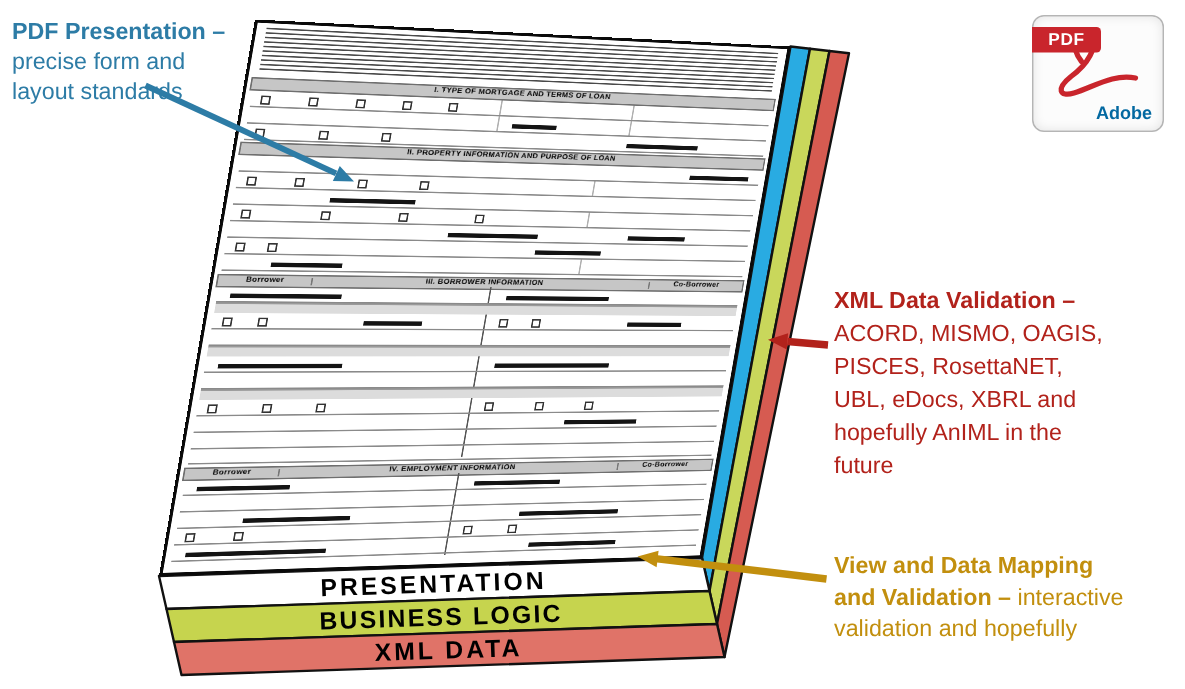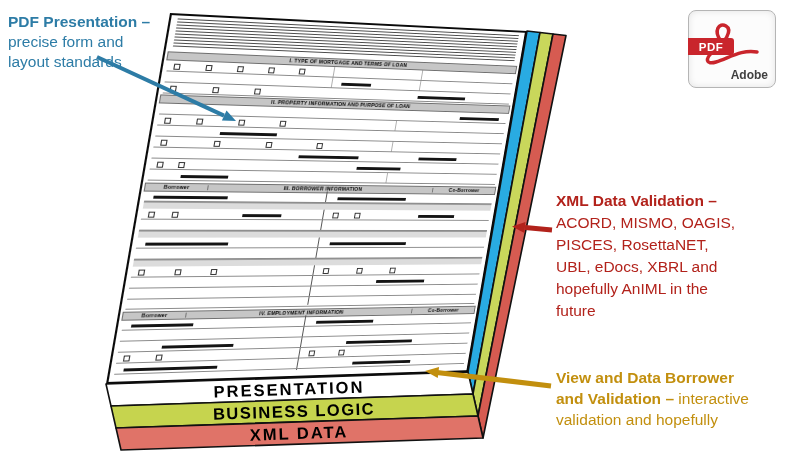--- a/index.html
+++ b/index.html
@@ -12,23 +12,23 @@
   .note .b{font-weight:bold;}
   .pdf-note{left:8px;top:12px;width:152px;font-size:15.5px;line-height:1.3;color:#2d7ca6;}
   .xml-note{left:556px;top:190px;width:182px;font-size:15.5px;line-height:1.42;color:#b2221b;}
   .map-note{left:556px;top:368px;width:204px;font-size:15.5px;line-height:1.35;color:#c28f0e;}
 
   
   .pdficon{position:absolute;left:688px;top:10px;width:86px;height:76px;background:#fcfcfc;
            border:1px solid #b5b5b5;border-radius:8px;box-shadow:inset 0 0 7px rgba(0,0,0,.10);}
   .pdftab{position:absolute;left:-1px;top:7px;width:46px;height:17px;background:#c9252c;color:#fff;
           font-weight:bold;font-size:11.5px;display:flex;align-items:center;justify-content:center;
-          border-radius:0 3px 3px 0;letter-spacing:.5px;margin-top:20px;}
+          border-radius:0 3px 3px 0;letter-spacing:.5px;}
   .pdfswoosh{position:absolute;left:0;top:0;}
-  .adobe{position:absolute;right:7px;bottom:5px;font-size:12px;font-weight:bold;color:#404040;}
+  .adobe{position:absolute;right:7px;bottom:5px;font-size:12px;font-weight:bold;color:#0369a1;}
 
   
   .form-face{position:absolute;left:0;top:0;width:360px;height:370px;background:#fff;
     border:2px solid #0a0a0a;box-sizing:border-box;transform-origin:0 0;
     transform:matrix3d(1.120481,0.0575778,0,0.000244431,-0.1728216,1.0032514,0,0.00000143135,0,0,1,0,170,13,0,1);}
   .f-para{position:absolute;top:3px;left:6px;width:344px;height:30px;opacity:.85;
     background:repeating-linear-gradient(to bottom,#2a2a2a 0,#2a2a2a 1px,transparent 1px,transparent 3px);}
   .fbar{position:absolute;left:2px;right:2px;height:7px;background:#c6c6c6;border:1px solid #6f6f6f;
     display:flex;align-items:center;font-size:5px;font-weight:bold;color:#000;line-height:1;
     overflow:hidden;white-space:nowrap;letter-spacing:.2px;}
@@ -198,21 +198,21 @@
 
   <div class="note pdf-note">
     <span class="b">PDF Presentation –</span>
     <span class="r">precise form and layout standards</span>
   </div>
   <div class="note xml-note">
     <span class="b">XML Data Validation –</span>
     <span class="r">ACORD, MISMO, OAGIS, PISCES, RosettaNET, UBL, eDocs, XBRL and hopefully AnIML in the future</span>
   </div>
   <div class="note map-note">
-    <span class="b">View and Data Borrower and Validation –</span>
+    <span class="b">View and Data Mapping and Validation –</span>
     <span class="r">interactive validation and hopefully</span>
   </div>
 
   <div class="pdficon">
     <svg class="pdfswoosh" width="86" height="76">
       <path d="M32 30 C 24 20, 30 11, 37 15 C 44 19, 36 32, 25 40 C 15 48, 17 54, 27 51 C 40 47, 53 38, 68 41" stroke="#c9252c" stroke-width="3.5" fill="none" stroke-linecap="round"></path>
     </svg>
     <div class="pdftab">PDF</div>
     <div class="adobe">Adobe</div>
   </div>

